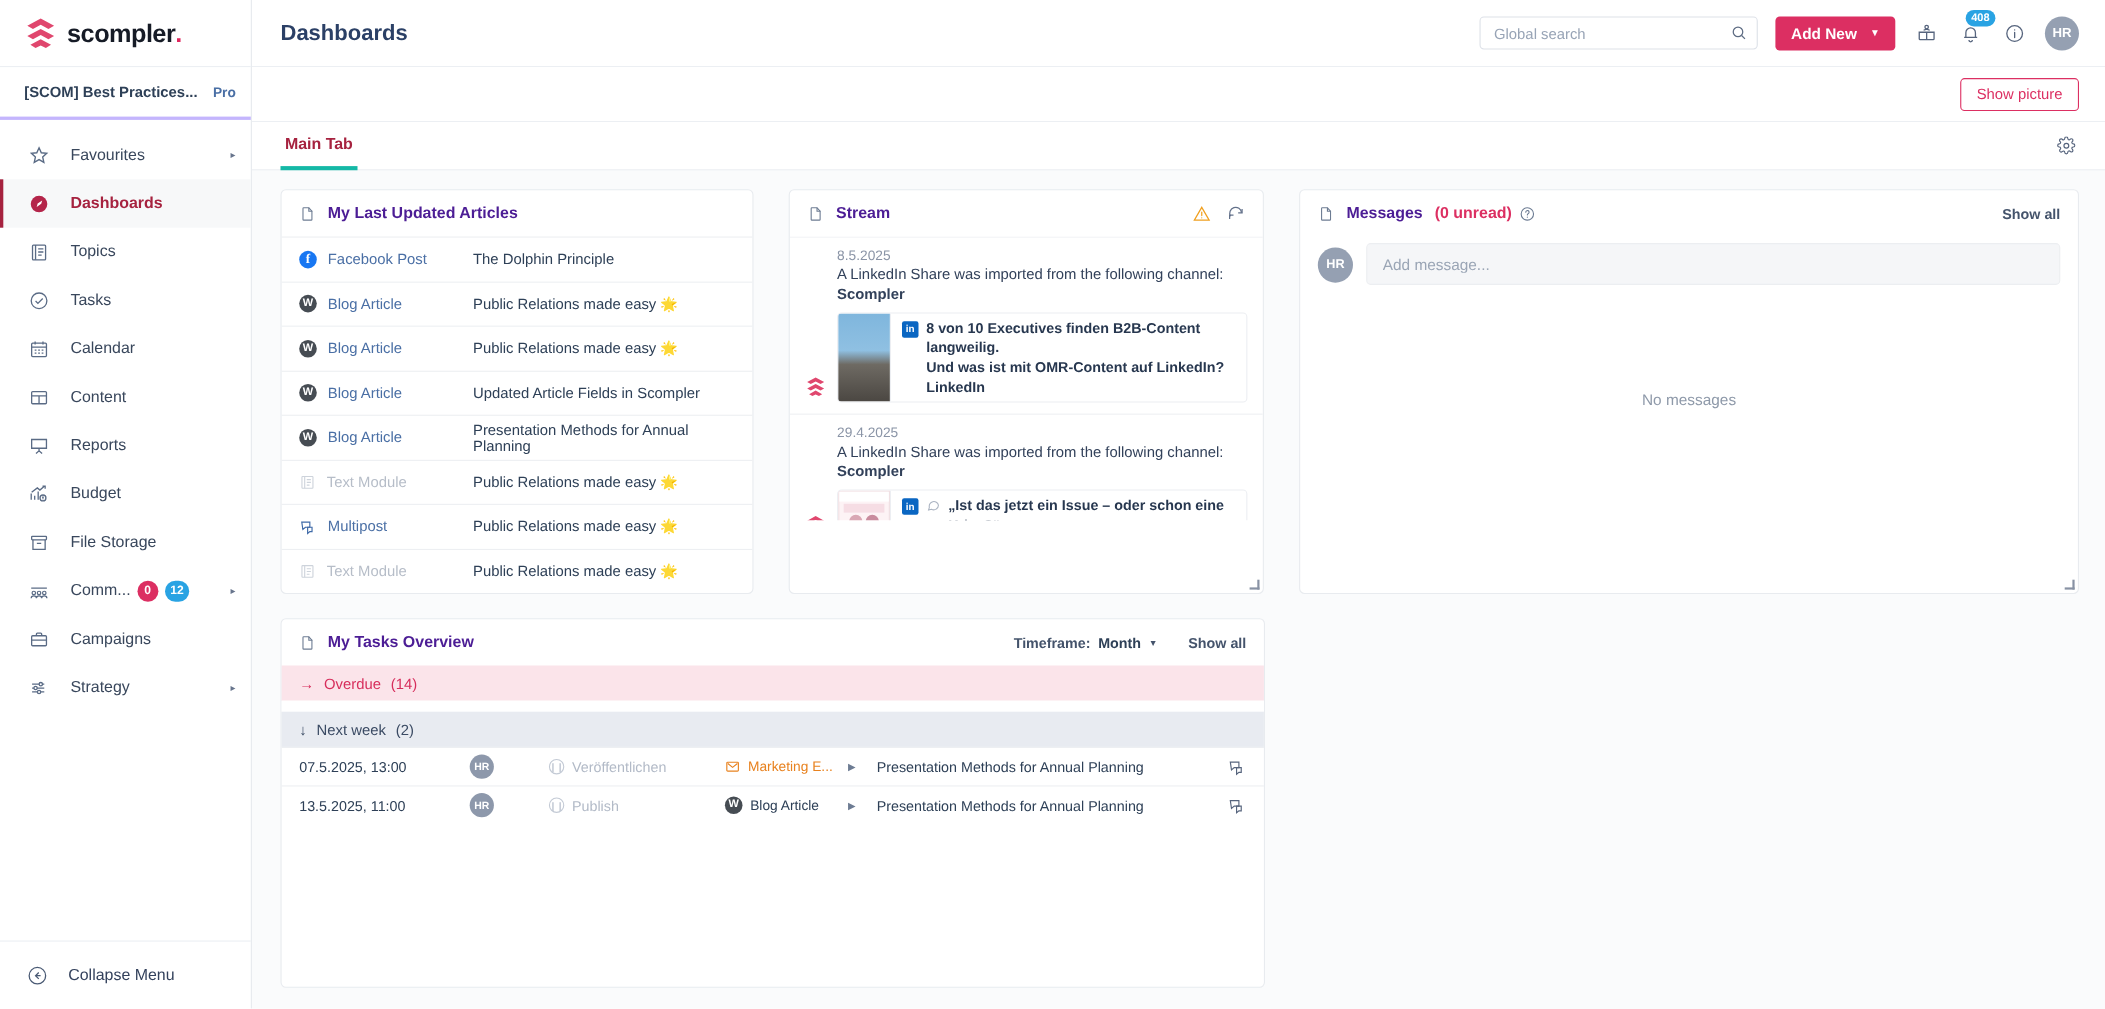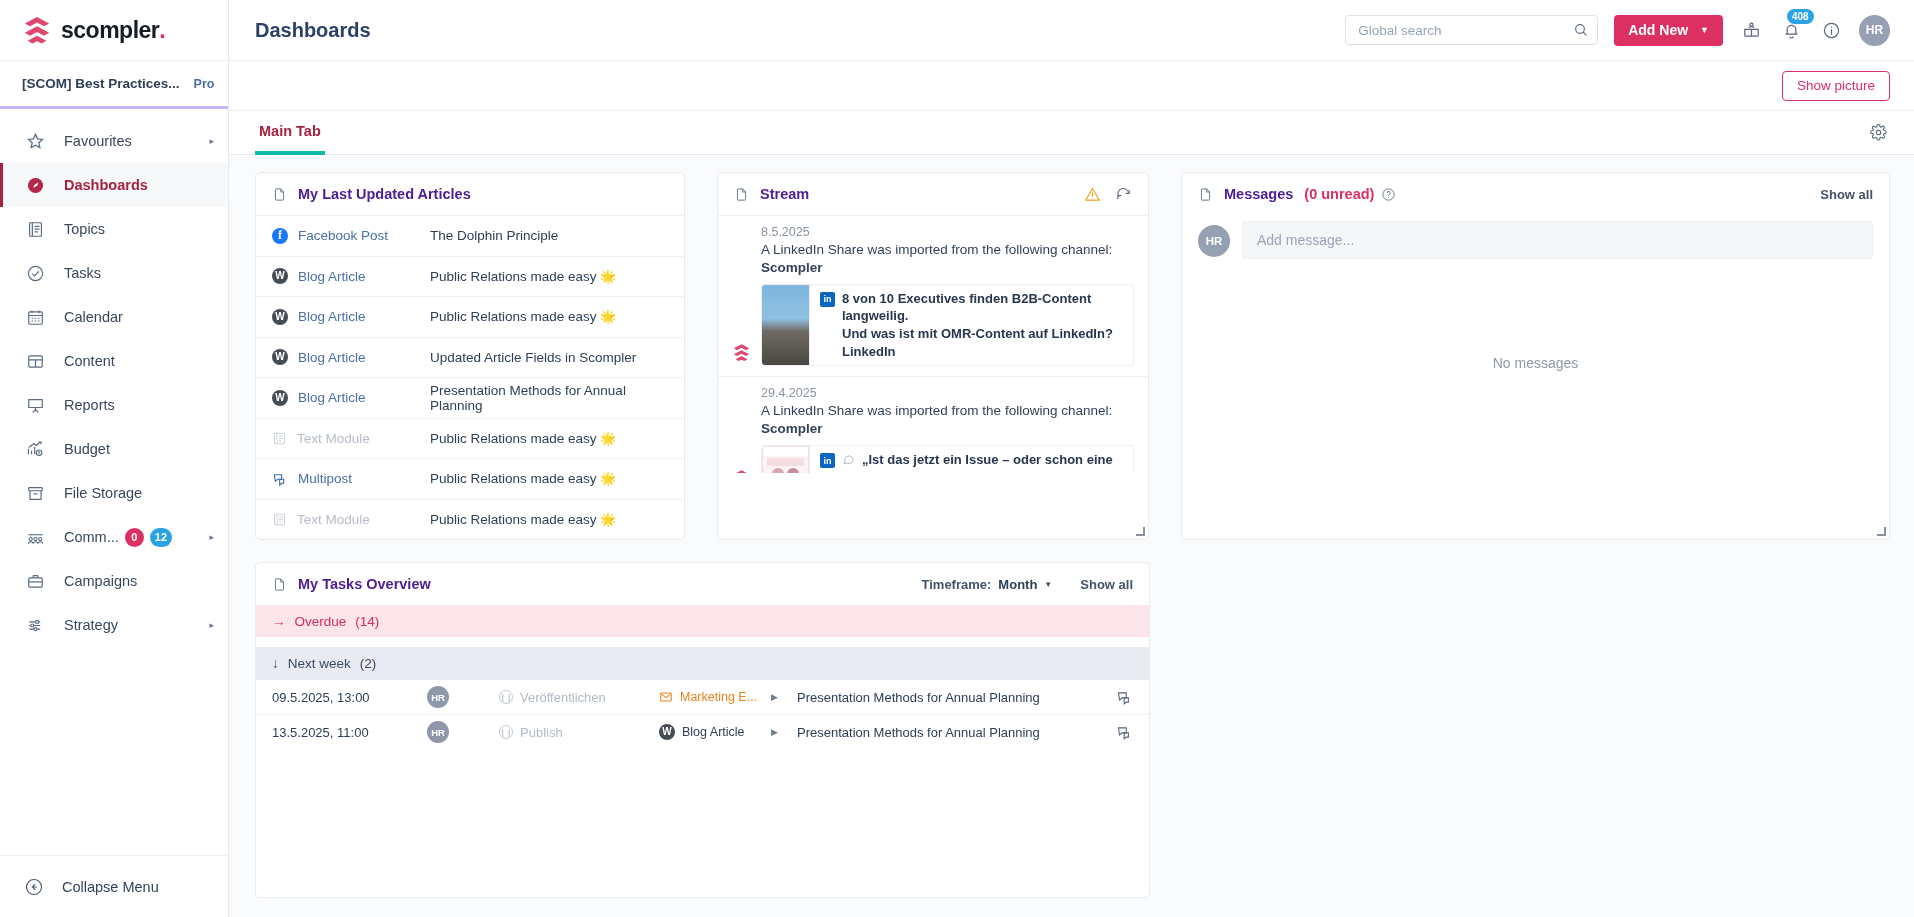--- a/index.html
+++ b/index.html
@@ -774,21 +774,21 @@
 
         <div style="height:10px;background:#fff"></div>
 
         <div class="task-group nextweek">
           <span>↓</span>
           <span>Next week</span>
           <span class="cnt">(2)</span>
         </div>
 
         <div class="task-row">
-          <span class="t-date">09.5.2025, 13:00</span>
+          <span class="t-date">07.5.2025, 13:00</span>
           <span class="t-avatar">HR</span>
           <span class="t-state">
             <span class="pause-ico">❙❙</span>
             <span>Veröffentlichen</span>
           </span>
           <span class="t-type mail">
             <span style="display:flex">
               <svg width="14" height="14" viewBox="0 0 24 24" fill="none" stroke="currentColor" stroke-width="1.8">
                   <rect x="3" y="5" width="18" height="14" rx="1.4"></rect>
                   <path d="M4.5 7l7.5 6 7.5-6"></path>

